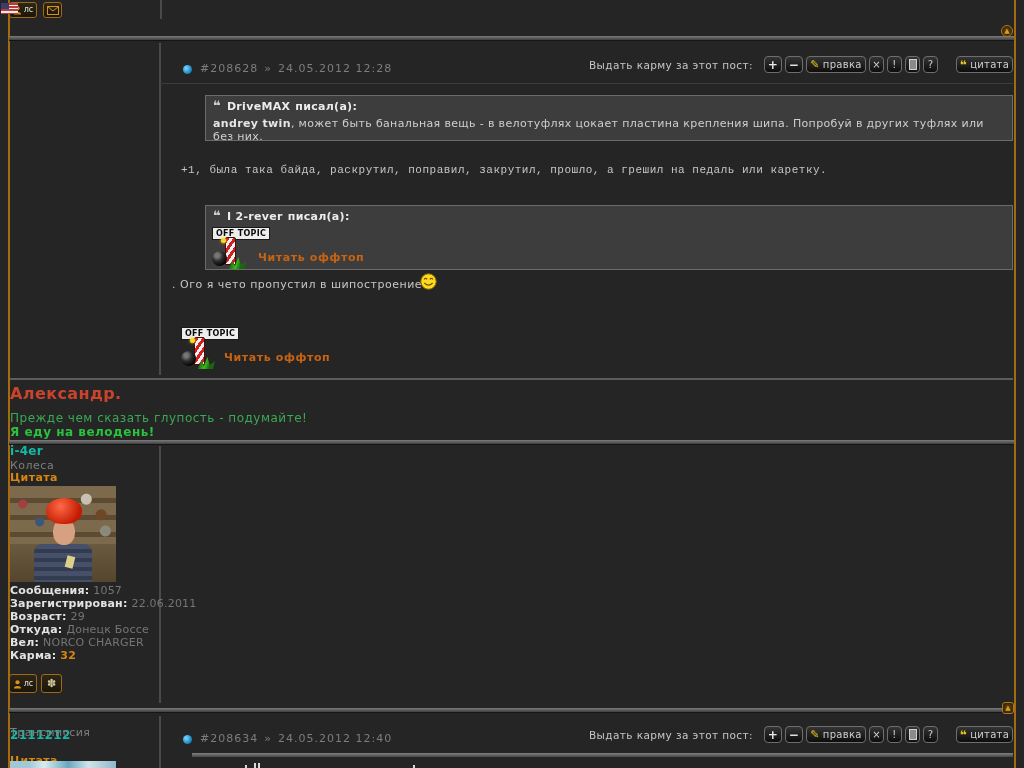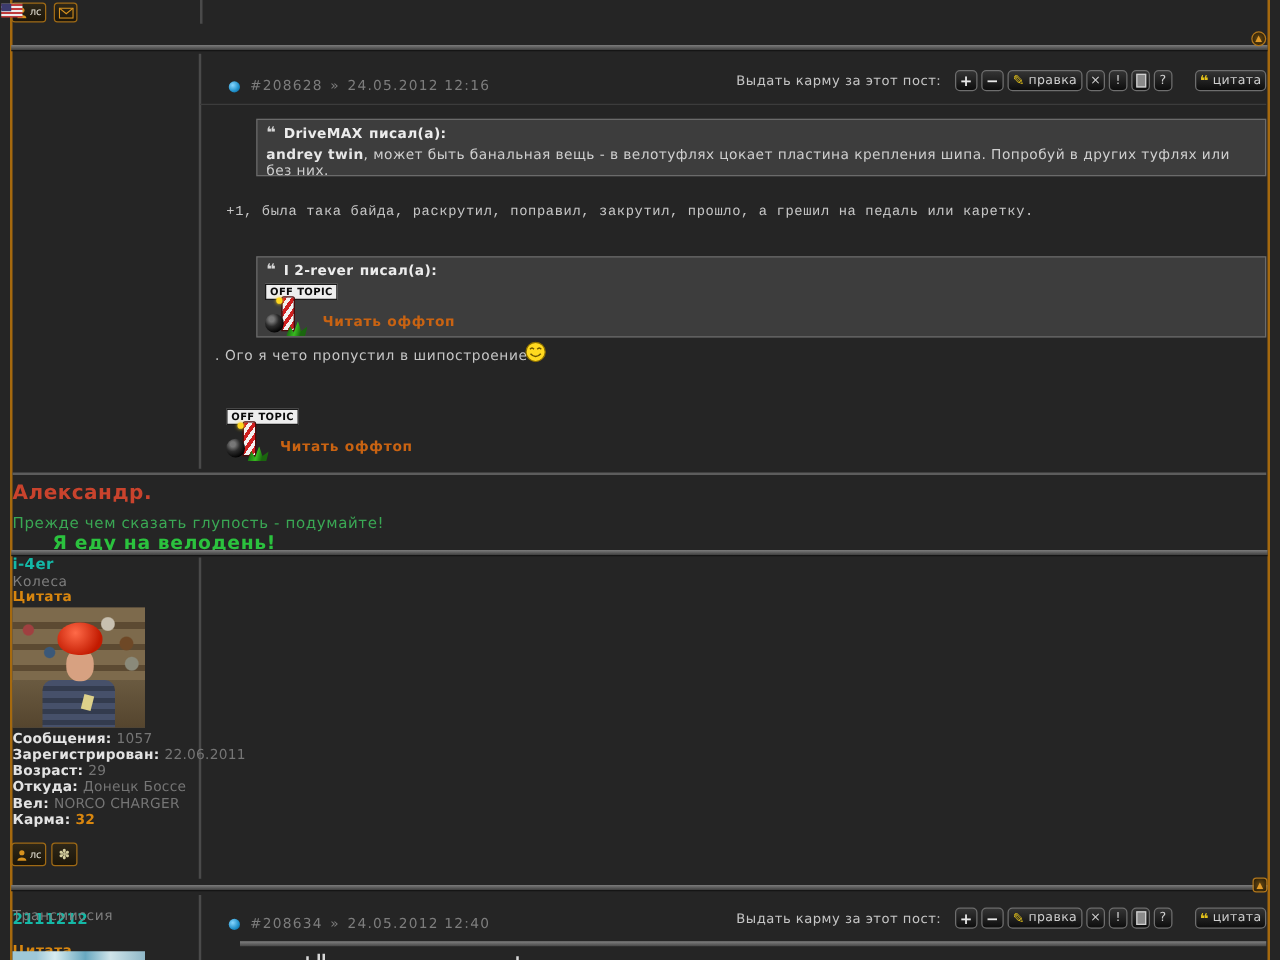--- a/index.html
+++ b/index.html
@@ -66,21 +66,21 @@
     background:radial-gradient(circle at 35% 30%,#777 0 2px,#2c2c2c 40%,#000 78%);}
   .bomb .spark{position:absolute;left:9px;top:1px;width:5px;height:5px;border-radius:50%;
     background:#ffd71e;box-shadow:0 0 3px #ffd71e;}
   .bomb .grass{position:absolute;left:17px;top:20px;width:17px;height:12px;
     background:linear-gradient(105deg,#1f7a12 20%,#38bb20 45%,#1a660e 70%);
     clip-path:polygon(0 100%,18% 30%,35% 75%,55% 0,70% 65%,100% 35%,88% 100%);}
 
   
   .signame{position:absolute;color:#c9432d;font-weight:bold;font-size:16px;letter-spacing:.4px;}
   .sig1{position:absolute;color:#3aa854;font-size:12px;letter-spacing:.5px;}
-  .sig2{position:absolute;color:#2bc23e;font-weight:bold;font-size:15px;letter-spacing:.5px;padding-left:32px;}
+  .sig2{position:absolute;color:#2bc23e;font-weight:bold;font-size:12px;letter-spacing:.5px;}
 
   
   .uname{position:absolute;color:#14b8a6;font-weight:bold;font-size:12px;letter-spacing:.3px;}
   .urank{position:absolute;color:#7e7e7e;font-size:11px;letter-spacing:.5px;}
   .ulink{position:absolute;color:#d8860f;font-weight:bold;font-size:11px;letter-spacing:.4px;cursor:pointer;}
   .pfields{position:absolute;width:148px;}
   .pfield{font-size:11px;color:#757575;letter-spacing:.2px;line-height:13px;}
   .pfield b{color:#e3e3e3;margin-right:4px;font-weight:bold;}
   .pfield .kv{color:#d8860f;font-weight:bold;}
   .gearglyph{color:#d6d0a0;font-size:11px;line-height:11px;}
@@ -135,21 +135,21 @@
   </div>
   <div class="vsep" style="left:160px;top:0;height:19px;"></div>
 
   <div class="hbar" style="left:9px;top:36px;width:1005px;"></div>
   <div class="upbtn round" style="left:1001px;top:25px;"><span>▲</span></div>
 
   <div class="vsep" style="left:159px;top:43px;height:332px;"></div>
 
   <div class="bdot" style="left:183px;top:65px;"></div>
   <div class="phead" style="left:200px;top:62px;">
-    <span>#208628</span><span>»</span><span>24.05.2012 12:16</span>
+    <span>#208628</span><span>»</span><span>24.05.2012 12:28</span>
   </div>
 
   <div class="karma" style="right:11px;top:56px;">
     <span class="klabel">Выдать карму за этот пост:</span>
     <div class="kbtn w18">
         <span class="sym">+</span>
       </div>
     <div class="kbtn w18">
         <span class="sym">−</span>
       </div>

